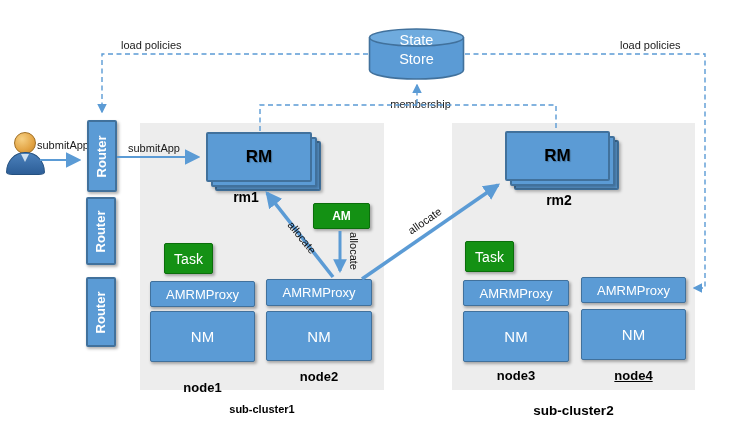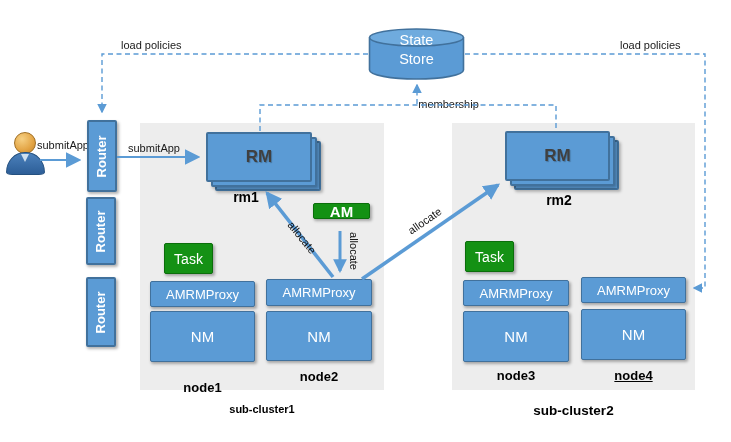--- a/index.html
+++ b/index.html
@@ -20,21 +20,21 @@
   }
   .router{width:30px;font-weight:bold;font-size:13px;border-width:2px;}
   .router span{transform:rotate(-90deg);white-space:nowrap;display:block;}
   .rmstack{position:absolute;}
   .rmstack .layer{
     position:absolute;inset:0;background:#5B9BD5;border:2px solid #41719C;border-radius:2px;
     box-shadow:1.5px 2px 3px rgba(0,0,0,0.25);box-sizing:border-box;
   }
   .rmstack .rm-main{
     position:absolute;inset:0;background:#5B9BD5;border:2px solid #41719C;border-radius:2px;
-    display:flex;align-items:center;justify-content:center;color:#404040;font-weight:bold;font-size:17px;
+    display:flex;align-items:center;justify-content:center;color:#000000;font-weight:bold;font-size:17px;
     text-shadow:1px 1px 1px rgba(0,0,0,0.25);box-sizing:border-box;
   }
   .proxy{font-size:13px;}
   .nm{font-size:15px;}
   .caption{position:absolute;font-weight:bold;color:#000;font-size:13px;text-align:center;}
   .label{position:absolute;font-size:11px;color:#1a1a1a;white-space:nowrap;}
   .person-head{
     position:absolute;left:14px;top:132px;width:20px;height:20px;border-radius:50%;
     background:radial-gradient(circle at 35% 30%,#F6D083,#E3A444 60%,#C2822B);
     border:1px solid #a06f24;
@@ -85,37 +85,37 @@
     <path d="M2.5,10.5 L2.5,43 A47,9 0 0 0 96.5,43 L96.5,10.5" fill="#5B9BD5" stroke="#41719C" stroke-width="1.6"></path>
     <ellipse cx="49.5" cy="10.5" rx="47" ry="8.5" fill="#6FABDE" stroke="#41719C" stroke-width="1.6"></ellipse>
   </svg>
   <div class="cyl-text">
     <div>State</div>
     <div>Store</div>
   </div>
 
   <div class="label" style="left:121px;top:39px;">load policies</div>
   <div class="label" style="left:620px;top:39px;">load policies</div>
-  <div class="label" style="left:383px;top:98px;width:75px;text-align:center;margin-left:28px;">membership</div>
+  <div class="label" style="left:383px;top:98px;width:75px;text-align:center;">membership</div>
 
   <div class="rmstack" style="left:206px;top:132px;width:106px;height:50px;">
     <div class="layer" style="transform:translate(9px,9px);"></div>
     <div class="layer" style="transform:translate(5px,5px);"></div>
     <div class="rm-main">RM</div>
   </div>
   <div class="caption" style="left:206px;top:189px;width:80px;font-size:14px;">rm1</div>
 
   <div class="rmstack" style="left:505px;top:131px;width:105px;height:50px;">
     <div class="layer" style="transform:translate(9px,9px);"></div>
     <div class="layer" style="transform:translate(5px,5px);"></div>
     <div class="rm-main">RM</div>
   </div>
   <div class="caption" style="left:516px;top:192px;width:86px;font-size:14px;">rm2</div>
 
-  <div class="greenbox" style="left:313px;top:203px;width:57px;height:16px;font-weight:bold;font-size:15px;">AM</div>
+  <div class="greenbox" style="left:313px;top:203px;width:57px;height:26px;font-weight:bold;font-size:12px;">AM</div>
 
   <div class="greenbox" style="left:164px;top:243px;width:49px;height:31px;font-size:14px;">Task</div>
 
   <div class="bluebox proxy" style="left:150px;top:281px;width:105px;height:26px;">AMRMProxy</div>
   <div class="bluebox nm" style="left:150px;top:311px;width:105px;height:51px;">NM</div>
   <div class="caption" style="left:150px;top:380px;width:105px;">node1</div>
 
   <div class="bluebox proxy" style="left:266px;top:279px;width:106px;height:27px;">AMRMProxy</div>
   <div class="bluebox nm" style="left:266px;top:311px;width:106px;height:50px;">NM</div>
   <div class="caption" style="left:266px;top:369px;width:106px;">node2</div>

